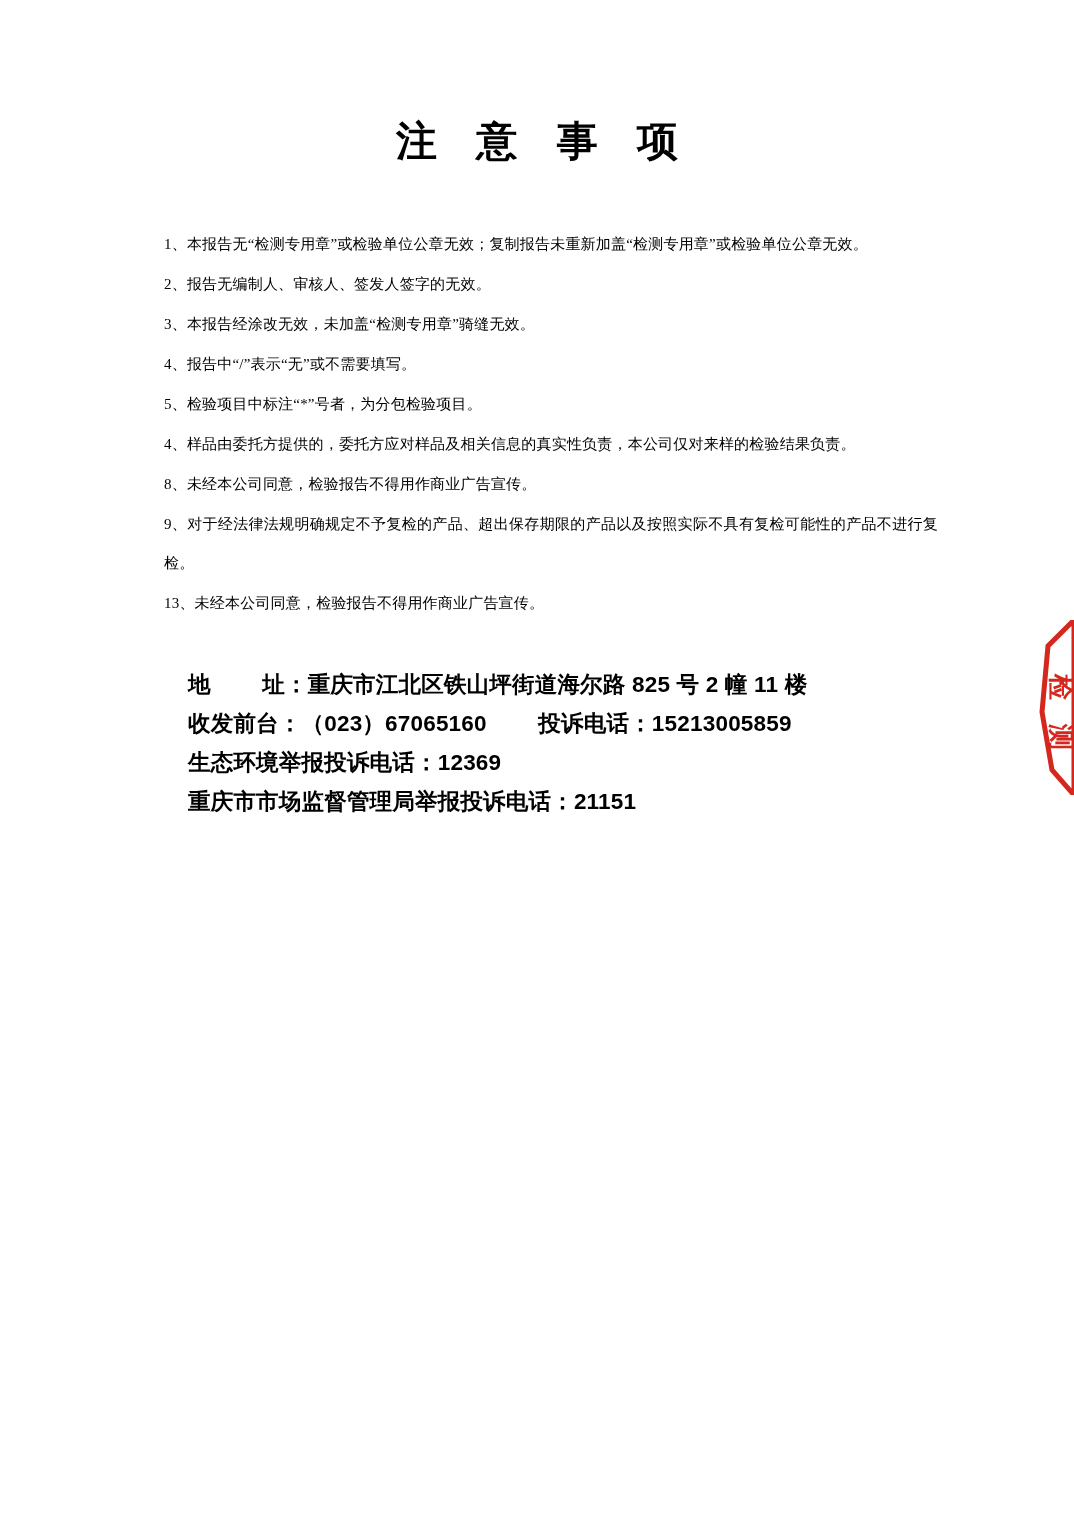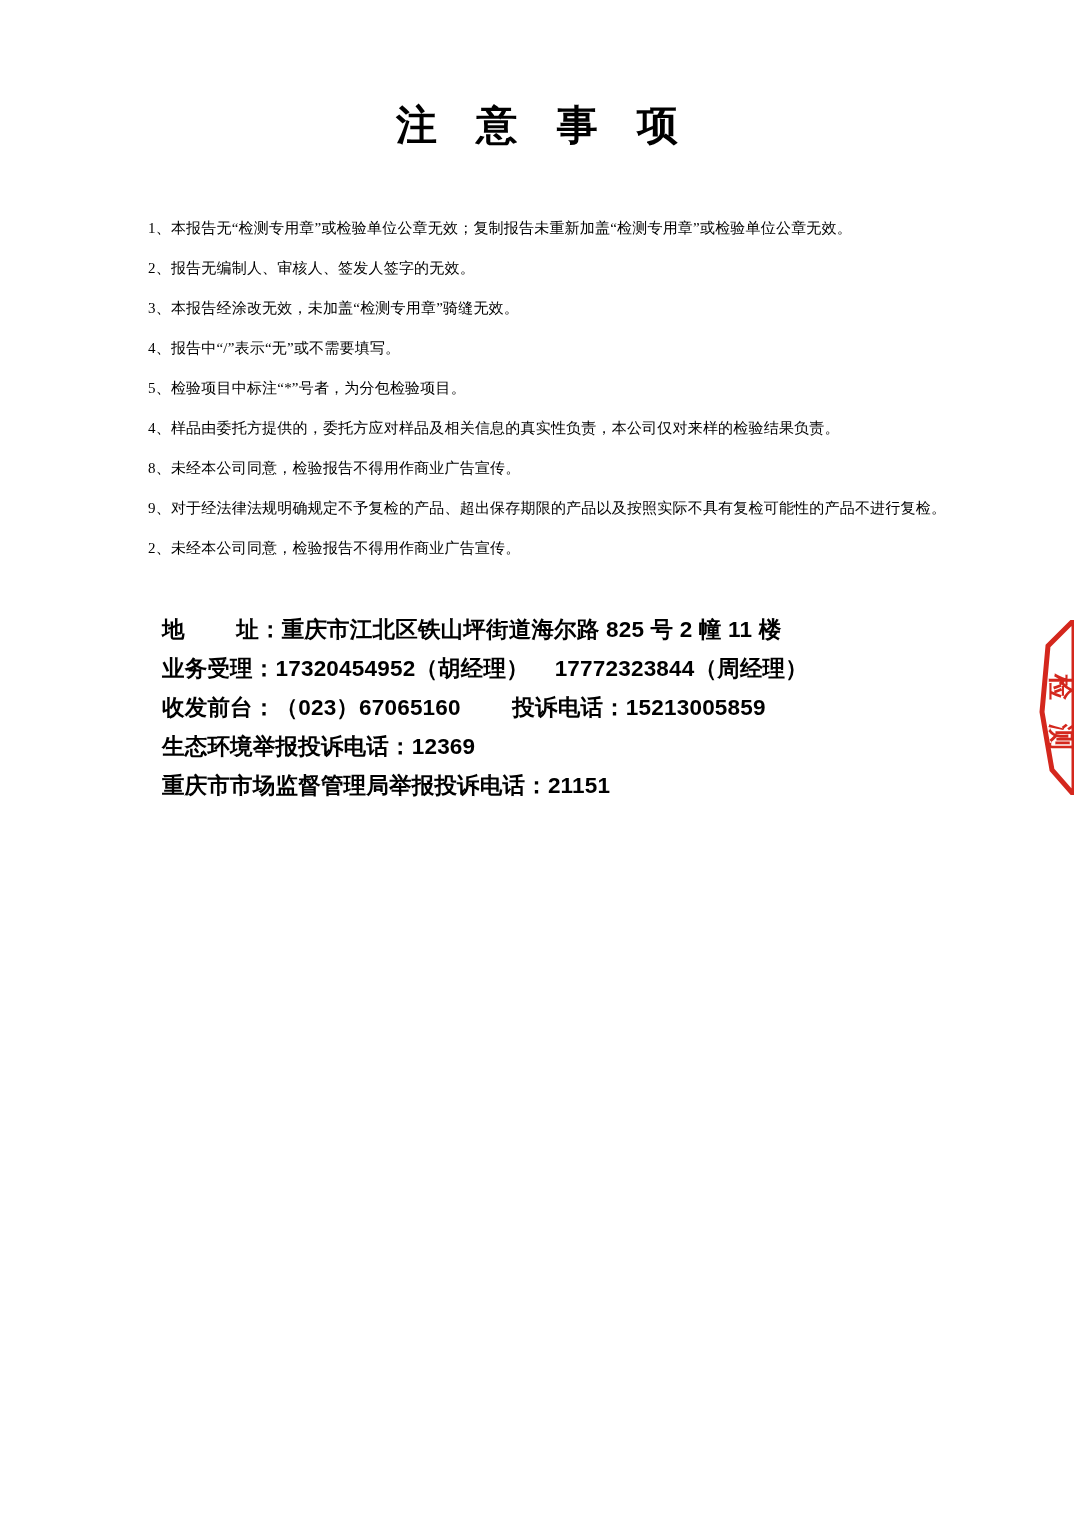--- a/index.html
+++ b/index.html
@@ -11,21 +11,21 @@
     width: 1074px;
     height: 1520px;
     position: relative;
     font-family: "Liberation Serif", "DejaVu Serif", serif;
     color: #000000;
     overflow: hidden;
   }
   .page {
     position: absolute;
     inset: 0;
-    padding: 0;
+    padding: 16px;
   }
   .doc-title {
     text-align: center;
     font-family: "Liberation Sans", "DejaVu Sans", sans-serif;
     font-weight: bold;
     font-size: 41px;
     letter-spacing: 14px;
     margin-top: 98px;
     margin-bottom: 0;
     padding-left: 14px;
@@ -37,21 +37,21 @@
   }
   .note {
     font-size: 15px;
     line-height: 39px;
     text-align: justify;
     text-justify: inter-ideograph;
     margin: 0 0 1px 0;
     letter-spacing: 0.2px;
   }
   .contact {
-    margin: 4px;
+    margin: 14px;
     padding: 0 120px 0 158px;
     margin-top: 42px;
   }
   .contact-line {
     font-family: "Liberation Sans", "DejaVu Sans", sans-serif;
     font-weight: bold;
     font-size: 22.5px;
     line-height: 39px;
     margin: 0;
     white-space: pre;
@@ -78,26 +78,25 @@
 
   <div class="notes">
     <p class="note">1、本报告无“检测专用章”或检验单位公章无效；复制报告未重新加盖“检测专用章”或检验单位公章无效。</p>
     <p class="note">2、报告无编制人、审核人、签发人签字的无效。</p>
     <p class="note">3、本报告经涂改无效，未加盖“检测专用章”骑缝无效。</p>
     <p class="note">4、报告中“/”表示“无”或不需要填写。</p>
     <p class="note">5、检验项目中标注“*”号者，为分包检验项目。</p>
     <p class="note">4、样品由委托方提供的，委托方应对样品及相关信息的真实性负责，本公司仅对来样的检验结果负责。</p>
     <p class="note">8、未经本公司同意，检验报告不得用作商业广告宣传。</p>
     <p class="note">9、对于经法律法规明确规定不予复检的产品、超出保存期限的产品以及按照实际不具有复检可能性的产品不进行复检。</p>
-    <p class="note">2、未经本公司同意，检验报告不得用作商业广告宣传。</p>
+    <p class="note">13、未经本公司同意，检验报告不得用作商业广告宣传。</p>
   </div>
 
   <div class="contact">
     <p class="contact-line">地        址：重庆市江北区铁山坪街道海尔路 825 号 2 幢 11 楼</p>
-    <p class="contact-line">业务受理：17320454952（胡经理）    17772323844（周经理）</p>
     <p class="contact-line">收发前台：（023）67065160        投诉电话：15213005859</p>
     <p class="contact-line">生态环境举报投诉电话：12369</p>
     <p class="contact-line">重庆市市场监督管理局举报投诉电话：21151</p>
   </div>
 
   <div class="seal">
     <svg width="36" height="175" viewBox="0 0 36 175" aria-hidden="true">
       <path d="M36,0 L10,26 L4,92 L14,150 L36,175 Z" fill="none" stroke="#d4271d" stroke-width="5"></path>
       <text x="14" y="54" fill="#d4271d" font-family="'Liberation Sans',sans-serif" font-size="26" font-weight="bold" transform="rotate(90 14 54)">检</text>
       <text x="14" y="104" fill="#d4271d" font-family="'Liberation Sans',sans-serif" font-size="26" font-weight="bold" transform="rotate(90 14 104)">测</text>

